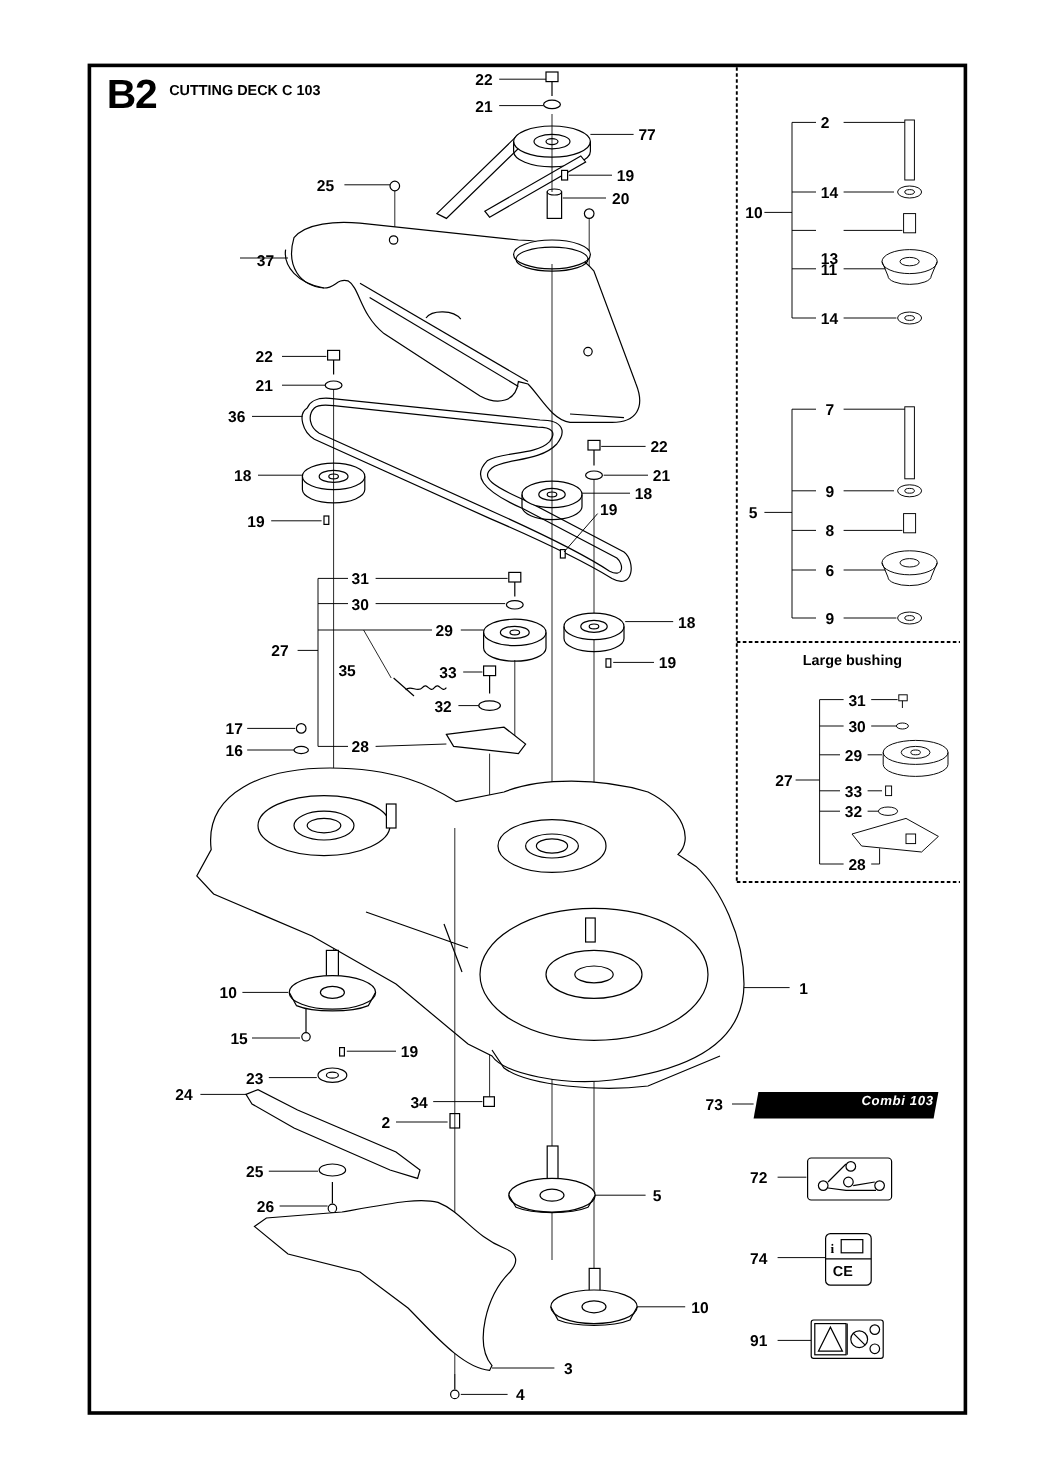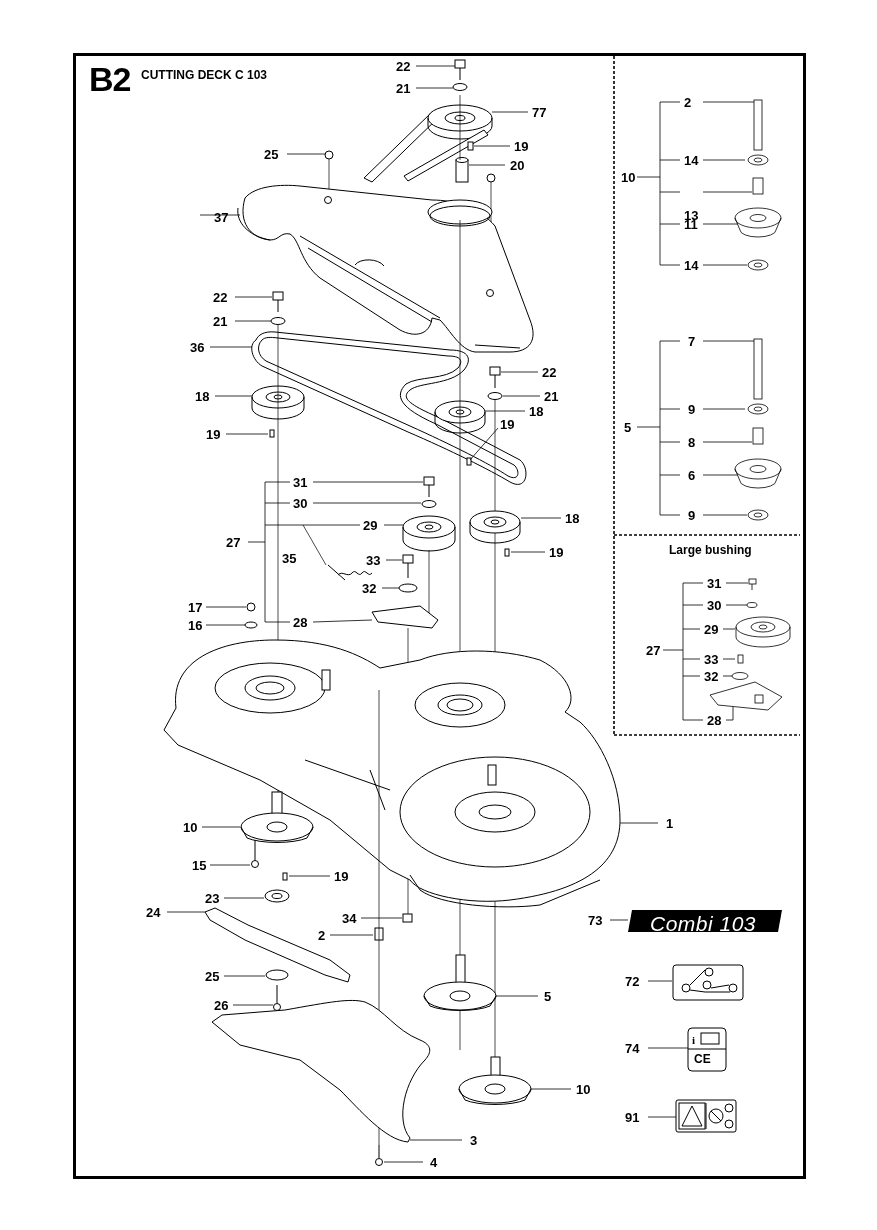--- a/index.html
+++ b/index.html
@@ -8,22 +8,22 @@
   #frame { position: absolute; left: 73px; top: 53px; width: 727px; height: 1120px;
            border: 3px solid #000; box-sizing: content-box; }
   #art { position: absolute; left: 0; top: 0; width: 877px; height: 1230px; }
   .section-code { position: absolute; left: 89px; top: 62px; font-size: 34px; font-weight: bold;
                   color: #000; letter-spacing: -1px; line-height: 1; }
   .section-title { position: absolute; left: 141px; top: 68px; font-size: 12px; font-weight: bold; color: #000; }
   .callout { position: absolute; font-size: 13px; font-weight: bold; color: #000; line-height: 1;
              white-space: nowrap; }
   .subtitle { position: absolute; font-size: 12px; font-weight: bold; color: #000; }
   .decal-combi { position: absolute; left: 628px; top: 909px; width: 154px; height: 24px; }
-  .decal-combi span { position: absolute; left: 0; top: 3px; width: 150px; text-align: center;
-                      color: #fff; font-weight: normal; font-style: italic; font-size: 21px;
+  .decal-combi span { position: absolute; left: 0; top: 3px; width: 150px; text-align: right;
+                      color: #fff; font-weight: bold; font-style: italic; font-size: 11px;
                       letter-spacing: 0.5px; }
 </style>
 </head>
 <body>
 
 <div id="frame"></div>
 
 <svg id="art" viewBox="0 0 877 1230" xmlns="http://www.w3.org/2000/svg" fill="none" stroke="#000" stroke-width="1">
 
   <g stroke-width="1.6" stroke-dasharray="3,2">

